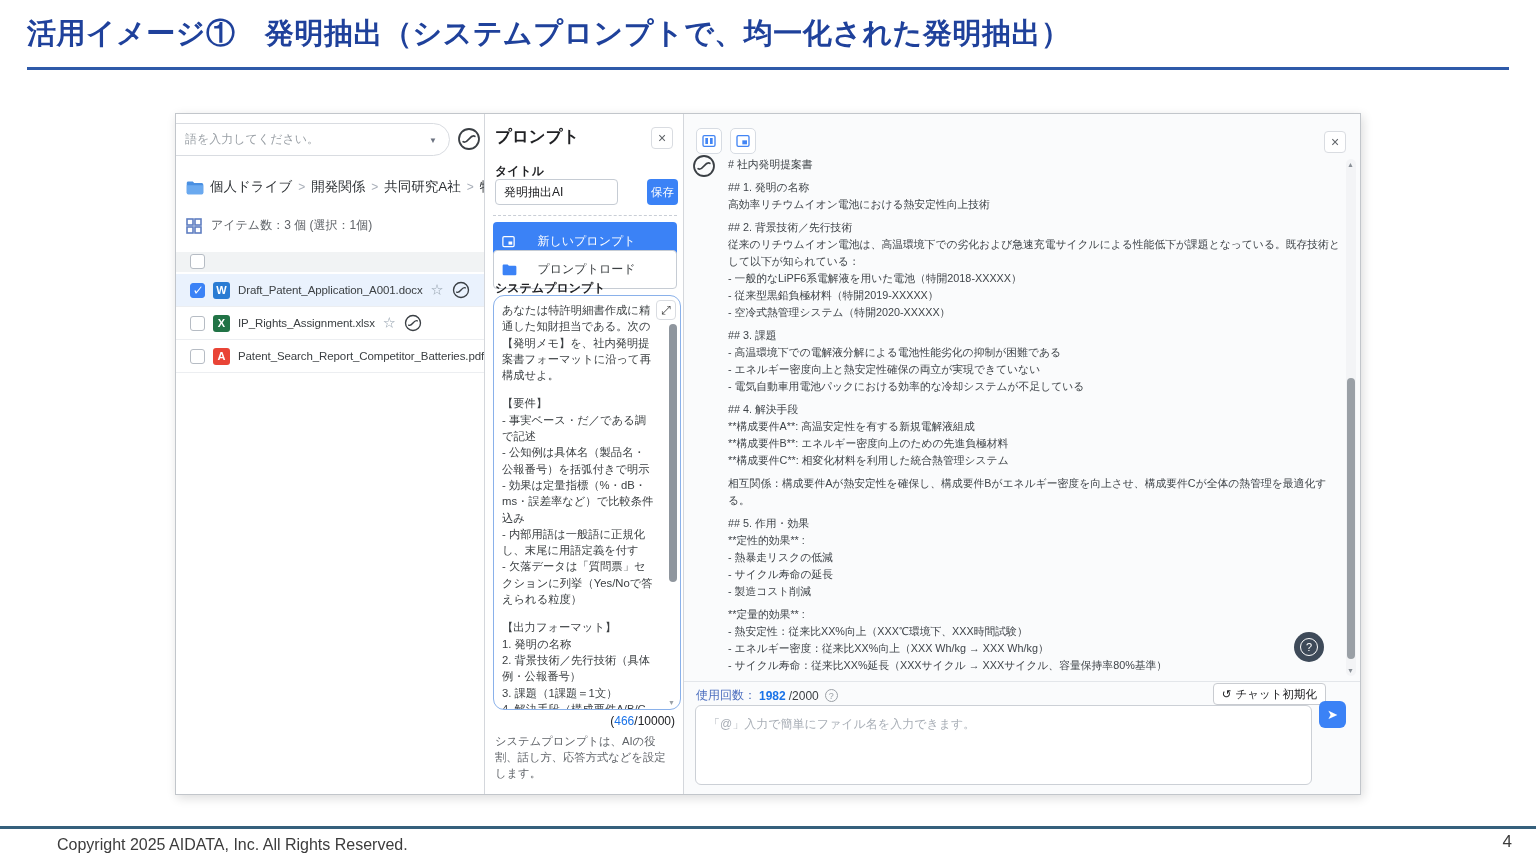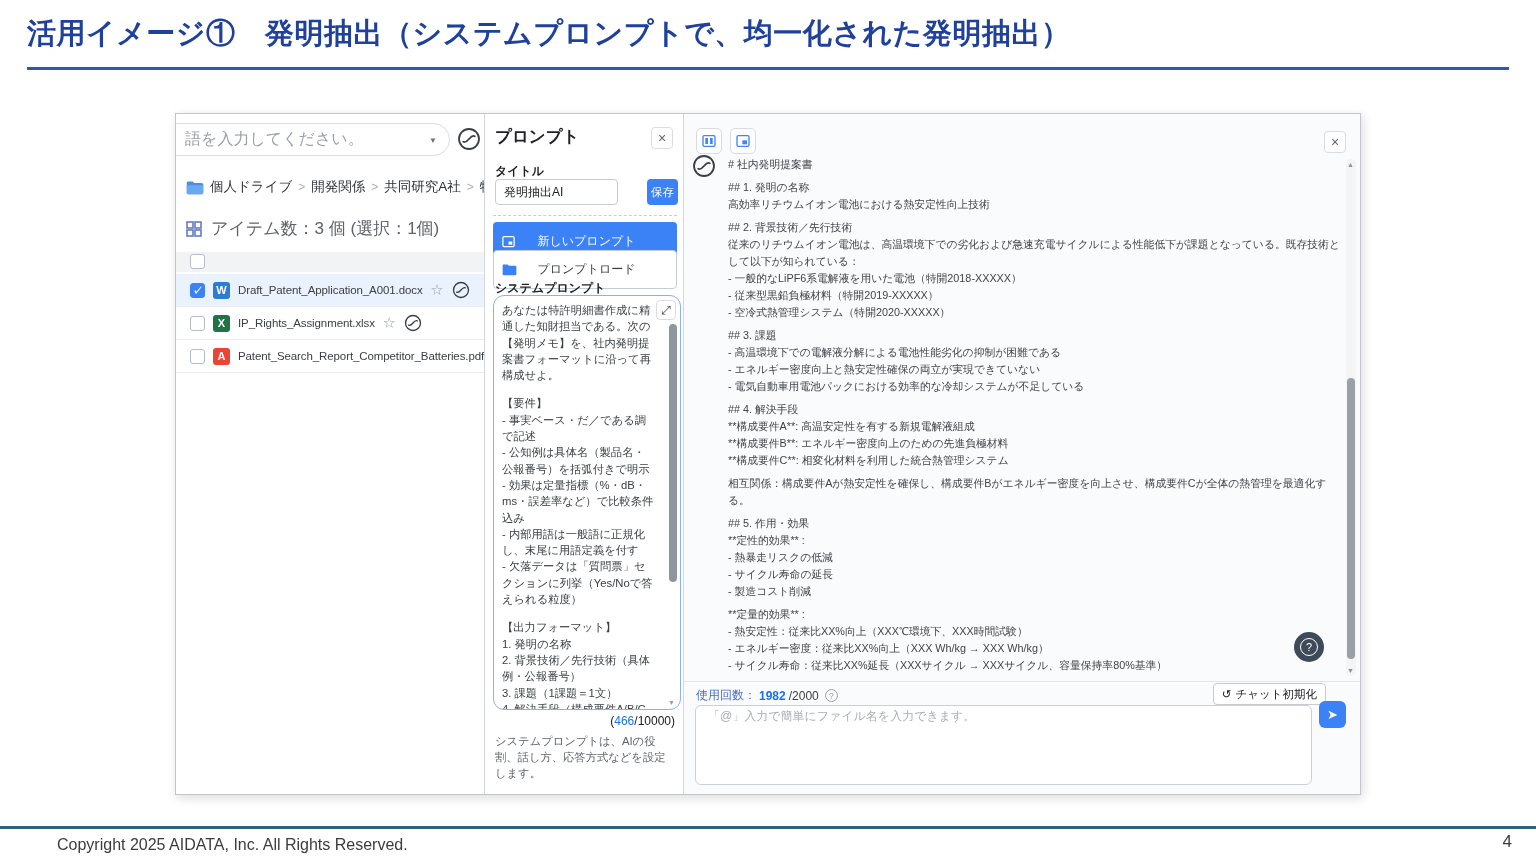--- a/index.html
+++ b/index.html
@@ -14,29 +14,29 @@
   #footer-copy { left:57px; top:836px; font-size:16px; color:#3c3c3c; }
   #page-num    { right:24px; top:832px; font-size:17px; color:#3c3c3c; }
 
   
   #app { left:175px; top:113px; width:1186px; height:682px; background:#fff;
          border:1px solid #c2c6cb; box-shadow:2px 3px 10px rgba(0,0,0,.14); overflow:hidden; }
 
   
   #files-panel { left:0; top:0; width:308px; height:100%; background:#fff; overflow:hidden; }
   #search-pill { left:-18px; top:9px; width:292px; height:33px; border:1px solid #d9dce1; border-radius:17px; background:#fff; }
-  #search-input { border:none; outline:none; width:230px; height:29px; margin-left:26px; font-size:16px; color:#444; background:transparent; }
+  #search-input { border:none; outline:none; width:230px; height:29px; margin-left:26px; font-size:12px; color:#444; background:transparent; }
   #search-input::placeholder { color:#9aa0a6; }
   #search-caret { right:12px; top:12px; font-size:8px; color:#6b7280; }
   .swirl-btn { width:24px; height:24px; }
   #top-swirl { left:281px; top:13px; }
   #breadcrumb { left:10px; top:62px; height:22px; display:flex; align-items:center; gap:6px; font-size:13.5px; color:#2d3135; font-weight:500; white-space:nowrap; }
   .crumb-sep { color:#a8aeb8; font-size:12px; }
   #item-count-row { left:10px; top:103px; display:flex; align-items:center; gap:9px; }
-  #item-count { font-size:17px; color:#5f6368; }
+  #item-count { font-size:12px; color:#5f6368; }
   #select-strip { left:0; top:138px; width:100%; height:20px; background:#f1f3f4; }
   .checkbox { width:15px; height:15px; border:1.5px solid #b6bcc4; border-radius:3px; background:#fff;
               display:flex; align-items:center; justify-content:center; flex:none; }
   .checkbox.checked { background:#3b82f6; border-color:#3b82f6; color:#fff; font-size:10px; font-weight:bold; }
   #select-all-box { left:14px; top:140px; position:absolute; }
   .file-row { left:0; width:100%; height:33px; display:flex; align-items:center; gap:8px;
               padding-left:14px; border-bottom:1px solid #eceef1; background:#fff; }
   .file-row.selected { background:#eaf2fd; }
   .badge { width:17px; height:17px; border-radius:3px; color:#fff; font-size:11px; font-weight:bold;
            display:flex; align-items:center; justify-content:center; flex:none; }
@@ -101,21 +101,21 @@
   #usage-row { left:12px; top:573px; display:flex; align-items:center; gap:3px; font-size:12px; }
   #usage-label { color:#4c6ebe; }
   #usage-cur { color:#1a73e8; font-weight:bold; }
   #usage-max { color:#3c4043; }
   .q-circle { width:13px; height:13px; border:1px solid #9aa0a6; border-radius:50%; color:#9aa0a6;
               font-size:9px; display:flex; align-items:center; justify-content:center; margin-left:3px; }
   #reset-btn { right:36px; top:569px; position:absolute; height:22px; padding:0 8px; border:1px solid #c9ccd1;
                border-radius:4px; background:#fff; font-size:11.5px; color:#202124;
                display:flex; align-items:center; gap:4px; }
   #chat-input { left:11px; top:591px; width:617px; height:80px; border:1px solid #ccd0d6; border-radius:6px;
-                background:#fff; font-size:12px; color:#444; padding:2px 12px; resize:none; outline:none;
+                background:#fff; font-size:12px; color:#444; padding:10px 12px; resize:none; outline:none;
                 font-family:"Liberation Sans", sans-serif; }
   #chat-input::placeholder { color:#a8aeb6; }
   #send-btn { right:16px; top:587px; position:absolute; width:27px; height:27px; background:#3b82f6; border:none;
               border-radius:6px; color:#fff; font-size:13px; display:flex; align-items:center; justify-content:center; }
 </style>
 </head>
 <body>
 
 <div class="abs" id="slide-title">活用イメージ①　発明抽出（システムプロンプトで、均一化された発明抽出）</div>
 <div class="abs" id="title-rule"></div>

